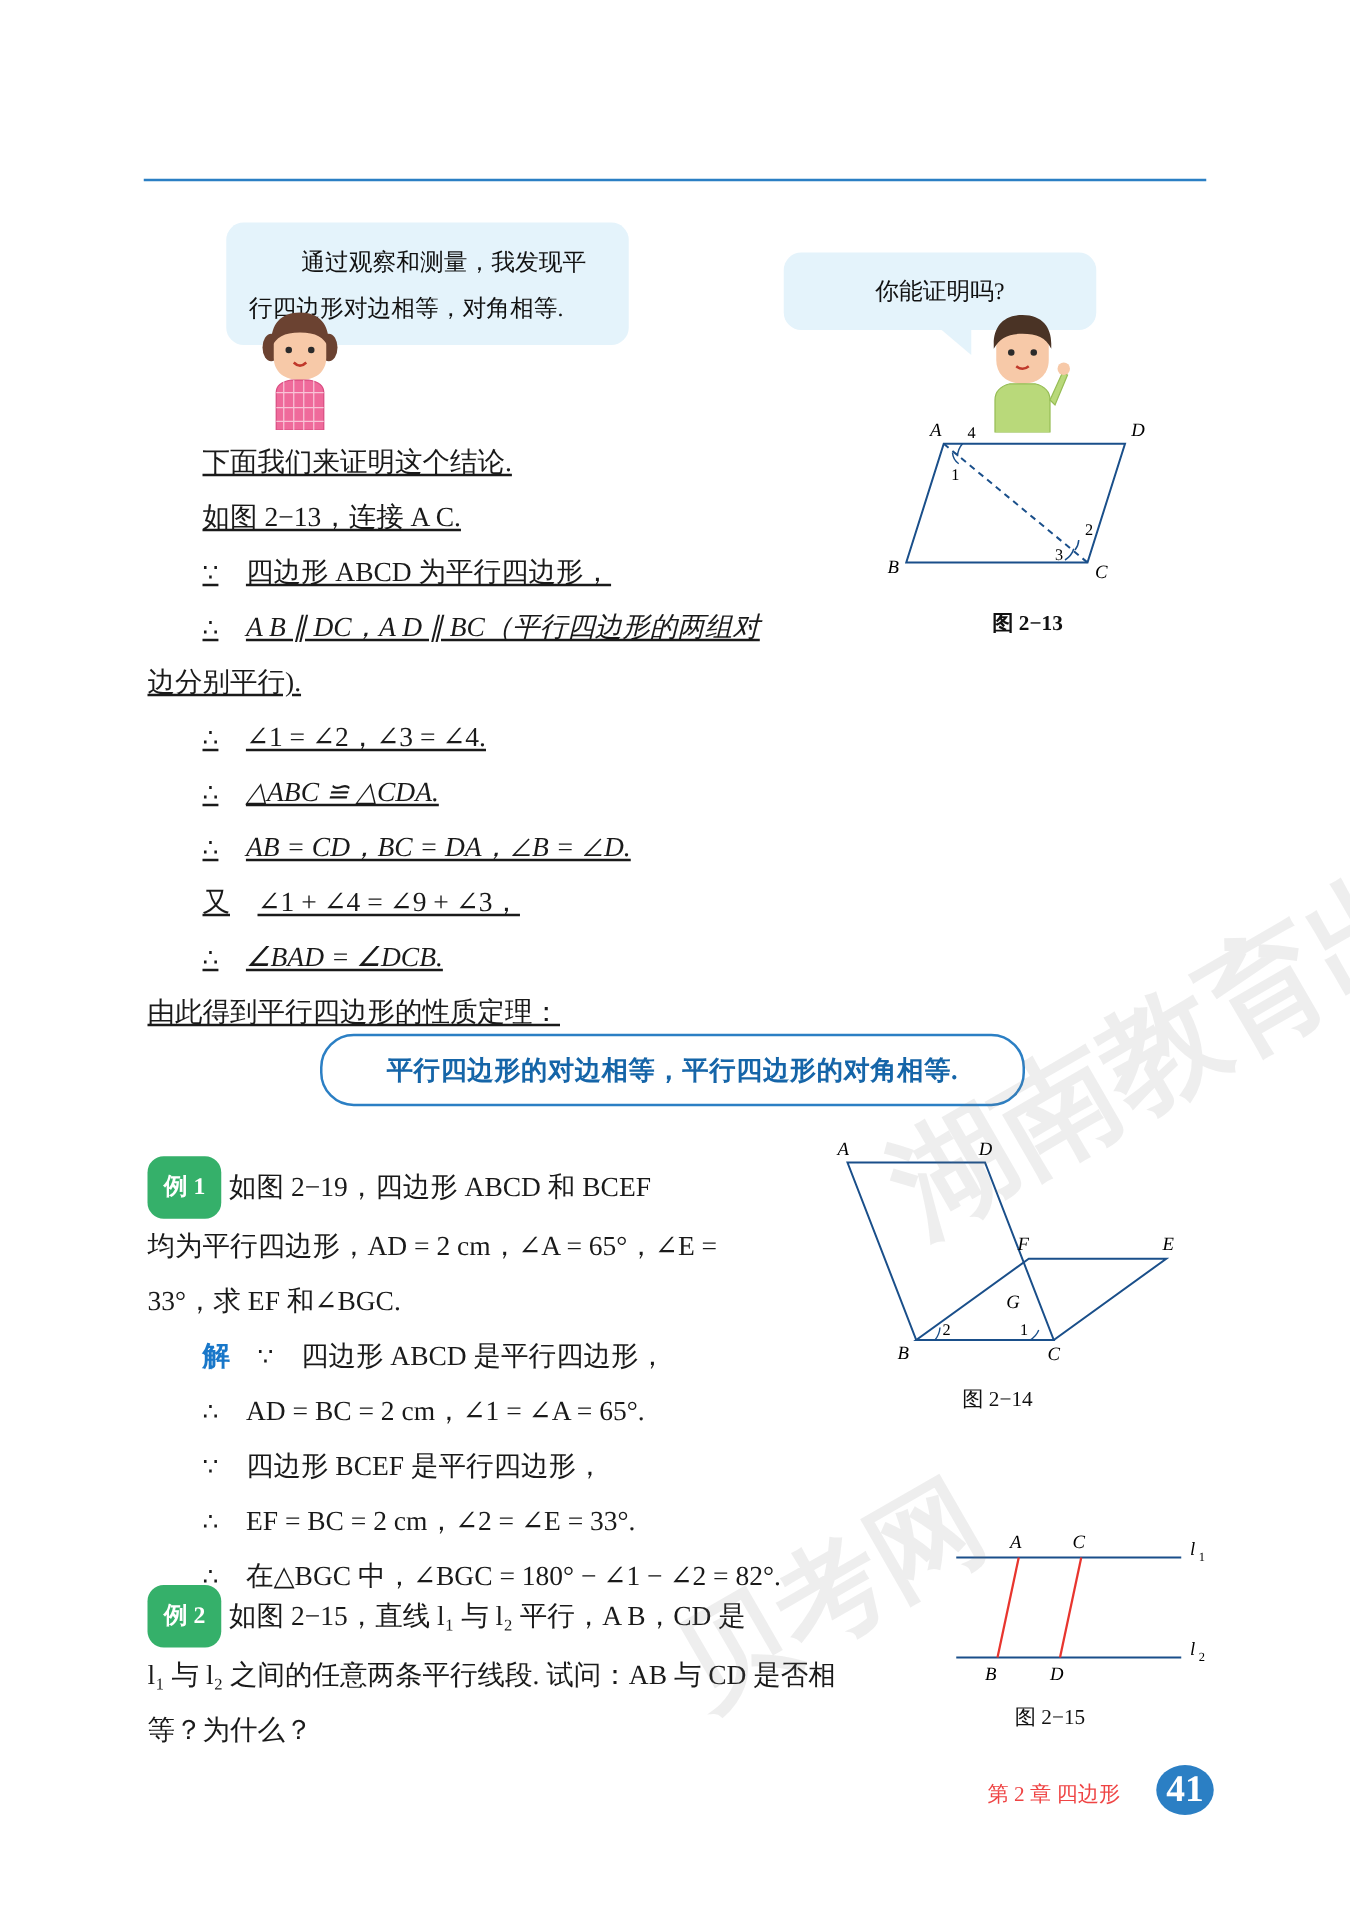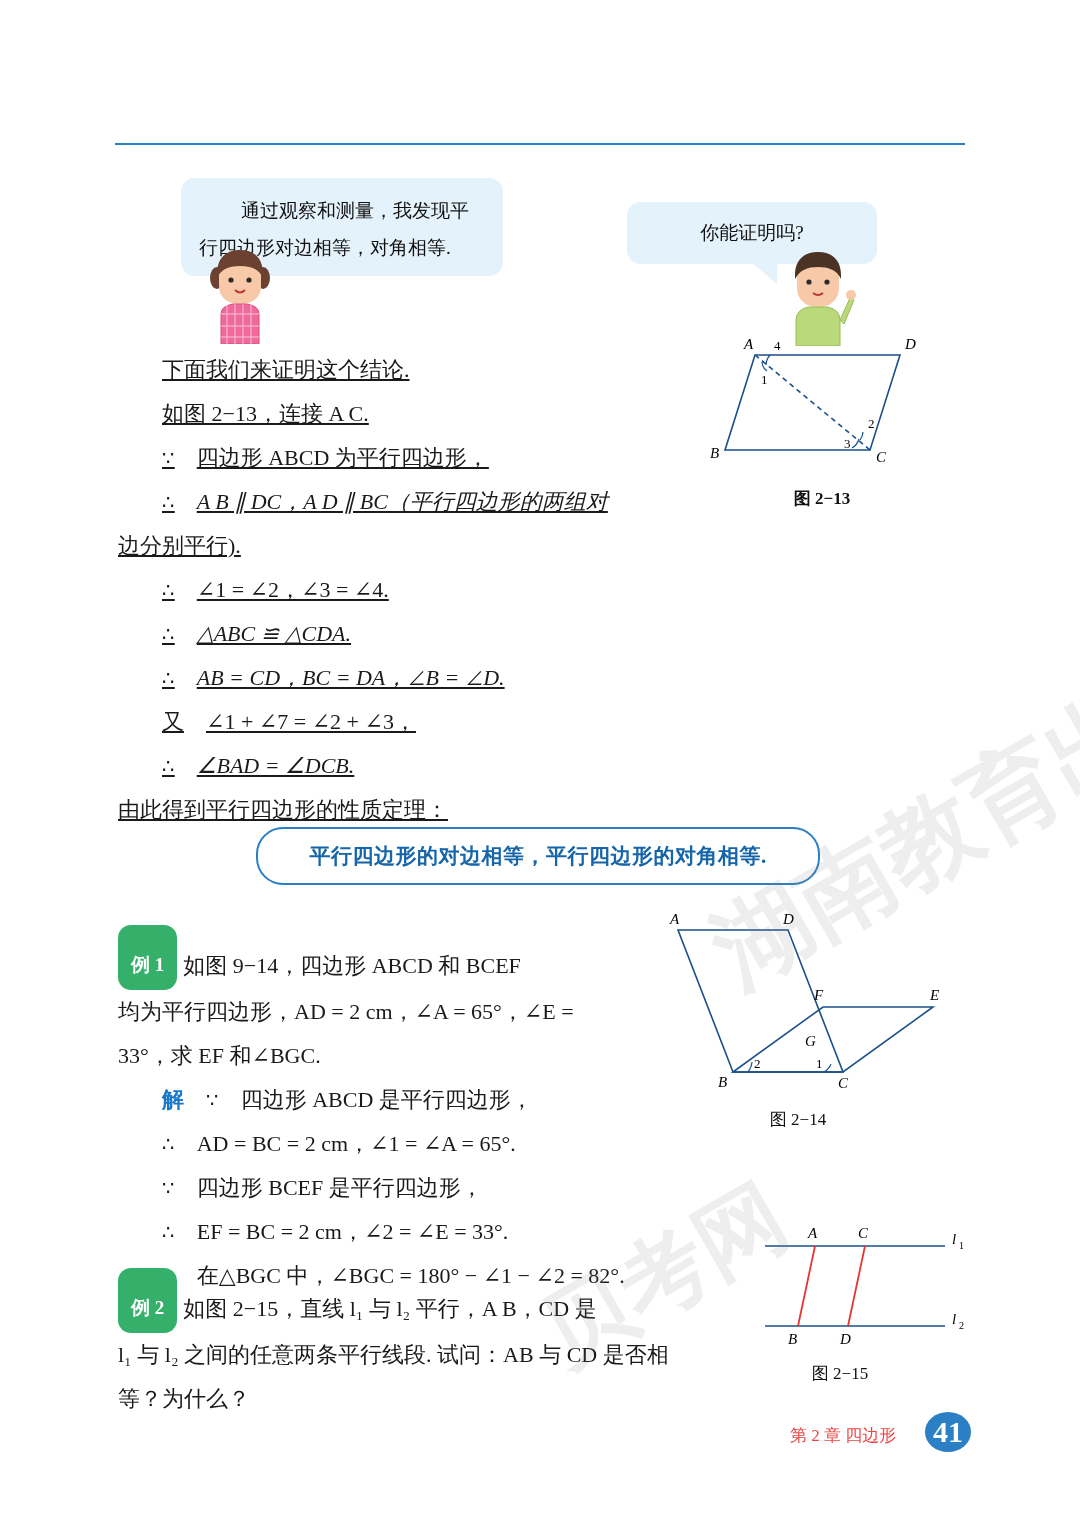--- a/index.html
+++ b/index.html
@@ -134,21 +134,21 @@
     letter-spacing: 0.5px;
     background: #fff;
   }
 
   
   .ex-badge {
     display: inline-block;
     background: #35b06a;
     color: #fff;
     border-radius: 13px;
-    padding: 18px 13px 3px 13px;
+    padding: 3px 13px 3px 13px;
     font-size: 19px;
     font-weight: bold;
     font-family: "Liberation Serif", serif;
     vertical-align: 2px;
     margin-right: 6px;
   }
   .ex1 {
     position: absolute;
     left: 118px; top: 925px;
     width: 545px;
@@ -275,35 +275,35 @@
   <p class="ind2">
     <span class="sym">∴</span><span class="spw"></span><span>∠1 = ∠2，∠3 = ∠4.</span>
   </p>
   <p class="ind2">
     <span class="sym">∴</span><span class="spw"></span><span class="it">△ABC ≌ △CDA.</span>
   </p>
   <p class="ind2">
     <span class="sym">∴</span><span class="spw"></span><span class="it">AB = CD，BC = DA，∠B = ∠D.</span>
   </p>
   <p class="ind2">
-    <span>又</span><span class="spw"></span><span>∠1 + ∠7 = ∠2 + ∠3，</span>
+    <span>又</span><span class="spw"></span><span>∠1 + ∠4 = ∠9 + ∠3，</span>
   </p>
   <p class="ind2">
     <span class="sym">∴</span><span class="spw"></span><span class="it">∠BAD = ∠DCB.</span>
   </p>
   <p>由此得到平行四边形的性质定理：</p>
 </div>
 
 <div class="theorem">
   <span>平行四边形的对边相等，平行四边形的对角相等.</span>
 </div>
 
 <div class="ex1">
   <p>
-    <span class="ex-badge">例 1</span><span>如图 9−14，四边形 ABCD 和 BCEF</span>
+    <span class="ex-badge">例 1</span><span>如图 2−19，四边形 ABCD 和 BCEF</span>
   </p>
   <p>均为平行四边形，AD = 2 cm，∠A = 65°，∠E =</p>
   <p>33°，求 EF 和∠BGC.</p>
   <p class="ind1">
     <span class="jie">解</span><span class="spw"></span><span class="sym">∵</span><span class="spw"></span><span>四边形 ABCD 是平行四边形，</span>
   </p>
   <p class="ind2">
     <span class="sym">∴</span><span class="spw"></span><span>AD = BC = 2 cm，∠1 = ∠A = 65°.</span>
   </p>
   <p class="ind2">

